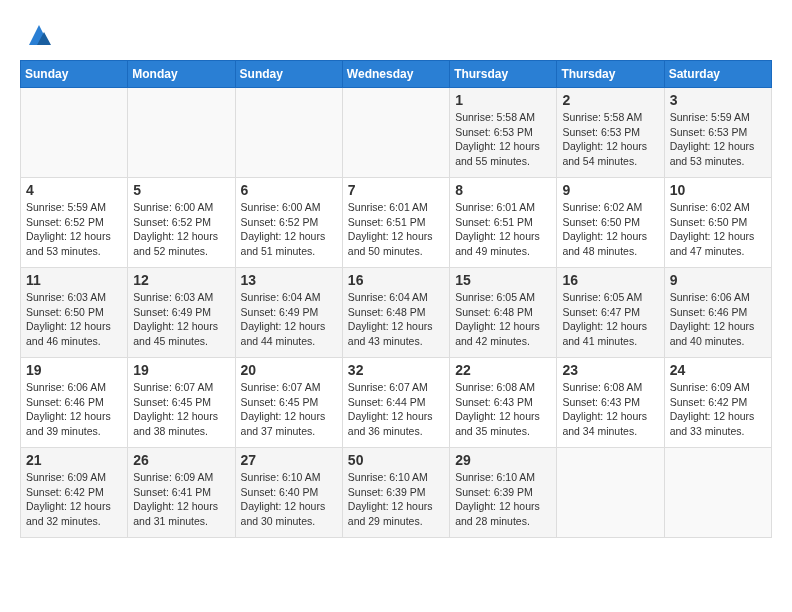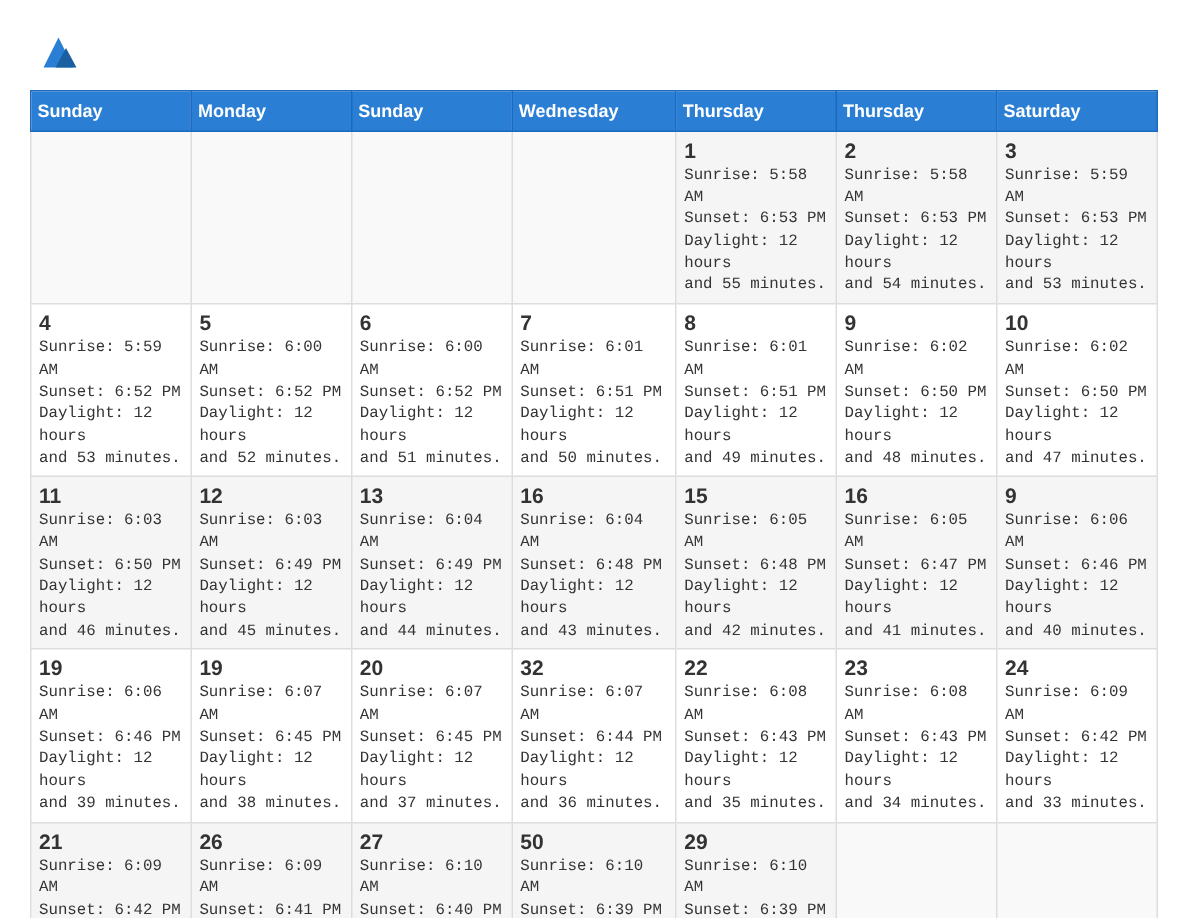--- a/index.html
+++ b/index.html
@@ -82,21 +82,20 @@
       font-size: 14px;
       font-weight: bold;
       color: #333;
       display: block;
       margin-bottom: 2px;
     }
     .day-info {
       color: #333;
       line-height: 1.4;
       font-size: 10.5px;
-      font-family: Liberation Mono, monospace;
     }
     .empty-cell {
       background: #f9f9f9;
     }
     tbody tr:nth-child(odd) {
       background-color: #f5f5f5;
     }
     tbody tr:nth-child(even) {
       background-color: #ffffff;
     }

